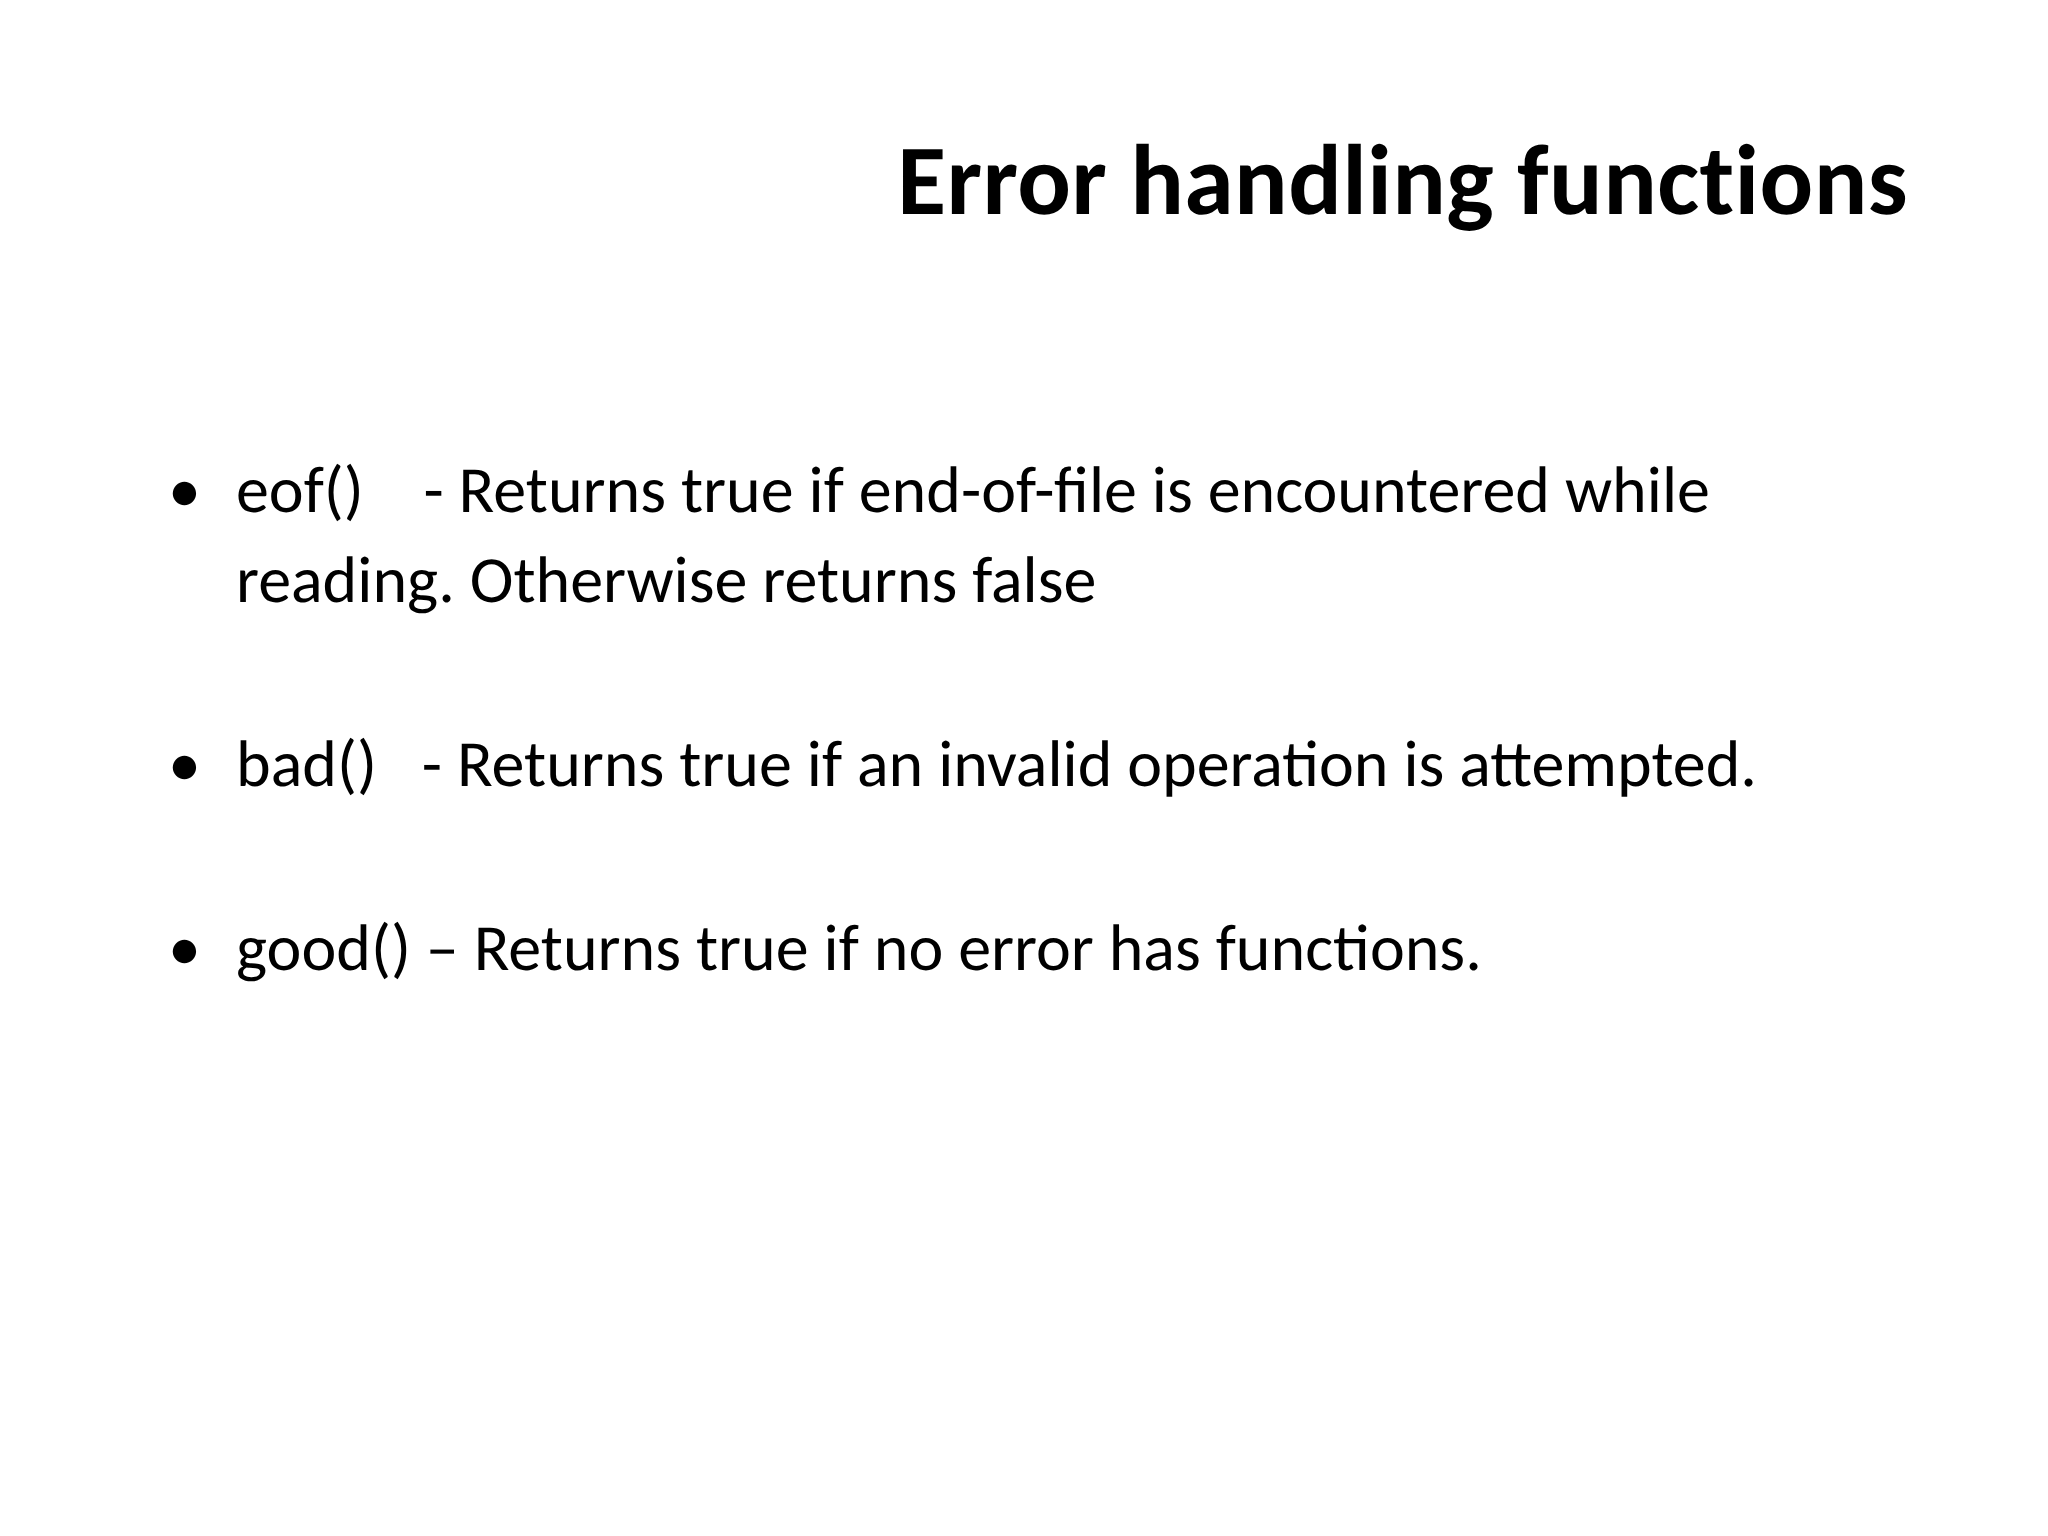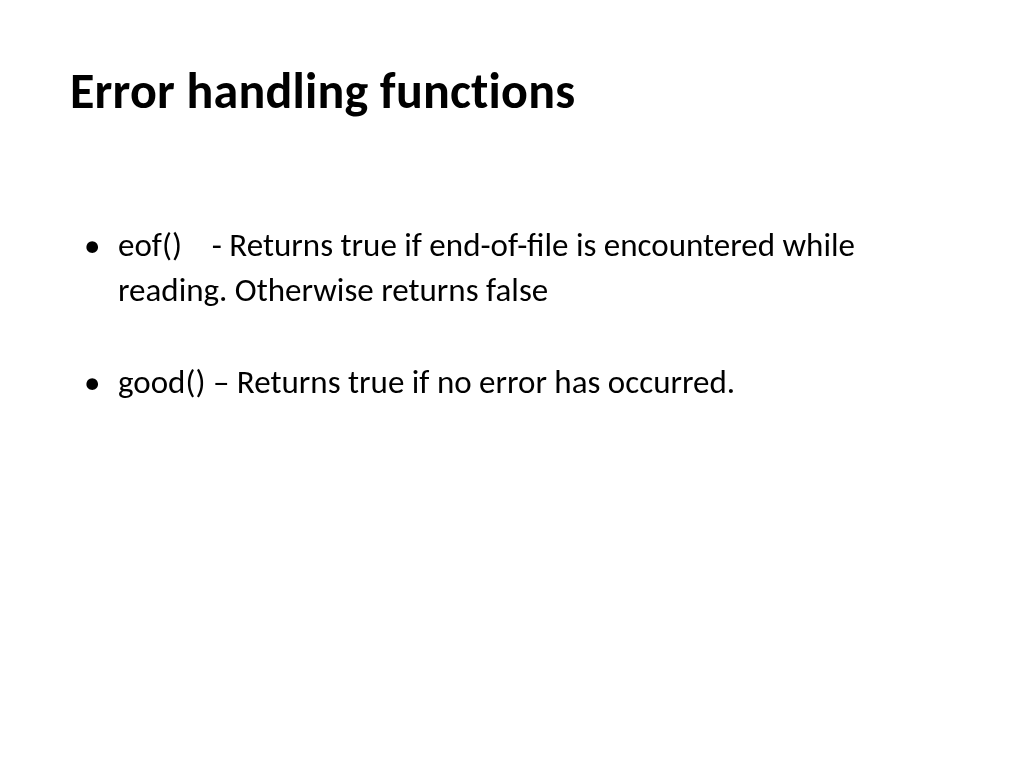--- a/index.html
+++ b/index.html
@@ -12,21 +12,21 @@
     overflow: hidden;
   }
   .slide {
     width: 1024px;
     height: 768px;
     padding: 60px 70px 40px 70px;
     display: flex;
     flex-direction: column;
   }
   .title {
-    text-align: left;
+    text-align: right;
     font-size: 50px;
     font-weight: 700;
     margin-bottom: 55px;
     letter-spacing: 0.2px;
   }
   ul.body {
     list-style: none;
     padding-left: 0;
   }
   ul.body li {
@@ -47,15 +47,16 @@
     line-height: 1.36;
   }
 </style>
 </head>
 <body>
 
 <div class="slide">
   <h1 class="title">Error handling functions</h1>
   <ul class="body">
     <li>eof()&nbsp;&nbsp;&nbsp;&nbsp;- Returns true if end-of-file is encountered while reading. Otherwise returns false</li>
-    <li>good() – Returns true if no error has occurred.</li>
+    <li>bad()&nbsp;&nbsp;&nbsp;- Returns true if an invalid operation is attempted.</li>
+    <li>good() – Returns true if no error has functions.</li>
   </ul>
 </div>
 
 </body></html>

